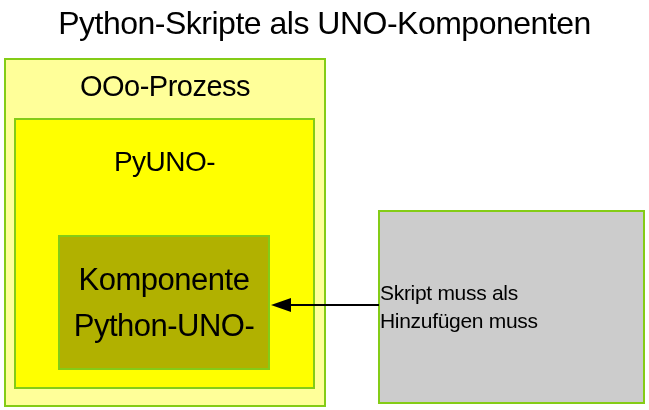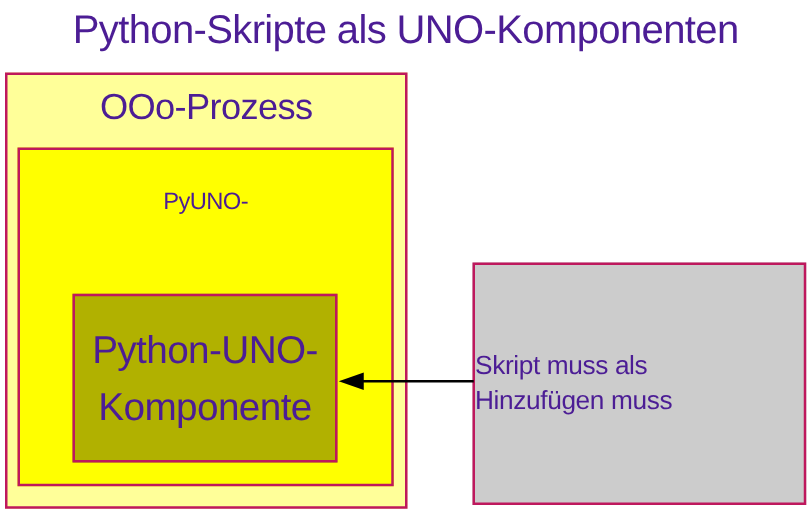--- a/index.html
+++ b/index.html
@@ -2,47 +2,47 @@
 <html><head>
 <meta charset="utf-8">
 <style>
   html, body { margin: 0; padding: 0; background: #ffffff; }
   .stage {
     position: relative;
     width: 649px;
     height: 410px;
     background: #ffffff;
     font-family: "Liberation Sans", sans-serif;
-    color: #4c1d95;
+    color: #000000;
     overflow: hidden;
   }
   .title {
     position: absolute;
     left: 0; right: 0; top: 2px;
     margin: 0;
     text-align: center;
     font-size: 32px;
     font-weight: 400;
     letter-spacing: -0.5px;
     line-height: 42px;
   }
-  .box { position: absolute; box-sizing: border-box; border: 2px solid #be185d; }
+  .box { position: absolute; box-sizing: border-box; border: 2px solid #84cc16; }
   .outer   { left: 4px;  top: 58px;  width: 322px; height: 349px; }
   .outer-label {
     margin-top: 10px;
     text-align: center;
     font-size: 29px;
     letter-spacing: -0.5px;
     line-height: 32px;
   }
   .runtime { left: 8px;  top: 58px;  width: 301px; height: 271px; }
   .runtime-label {
     margin-top: 23px;
     text-align: center;
-    font-size: 19px;
+    font-size: 28px;
     letter-spacing: -0.5px;
     line-height: 37px;
   }
   .component { left: 42px; top: 115px; width: 212px; height: 135px; }
   .component-label {
     height: 100%;
     display: flex;
     flex-direction: column;
     justify-content: center;
     text-align: center;
@@ -80,22 +80,22 @@
   <div class="box outer" style="background-color: rgb(255, 255, 153);">
     <div class="outer-label">OOo-Prozess</div>
 
     <div class="box runtime" style="background-color: rgb(255, 255, 0);">
       <div class="runtime-label">
         <div>PyUNO-</div>
       </div>
 
       <div class="box component" style="background-color: rgb(177, 177, 0);">
         <div class="component-label">
+          <div>Komponente</div>
           <div>Python-UNO-</div>
-          <div>Komponente</div>
         </div>
       </div>
     </div>
   </div>
 
   <div class="box note" style="background-color: rgb(204, 204, 204);">
     <div class="note-text">
       <div>Skript muss als</div>
       <div>Hinzufügen muss</div>
     </div>

